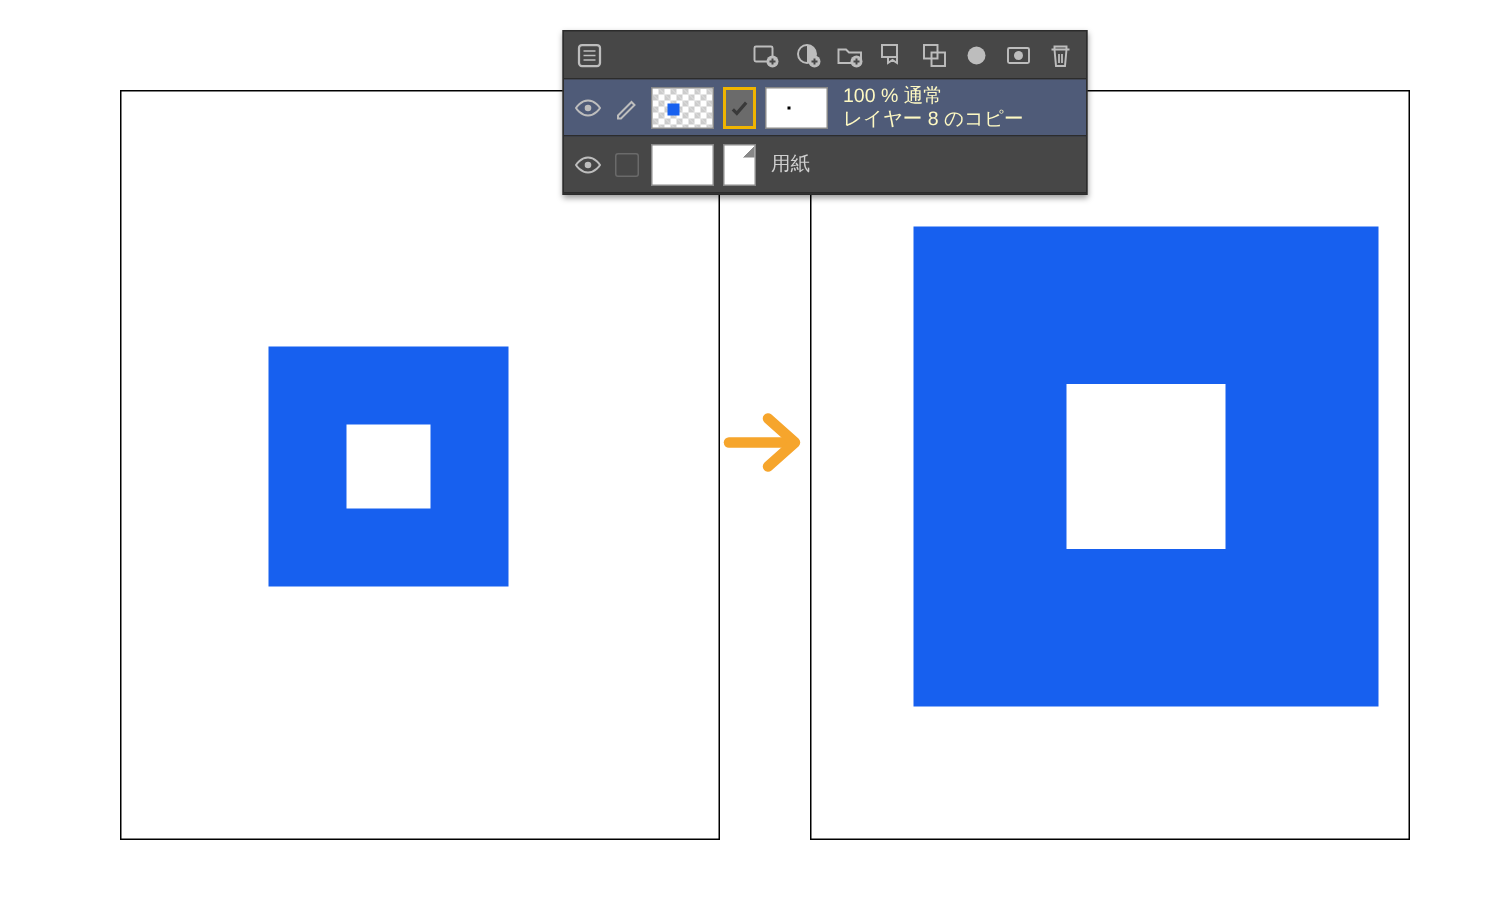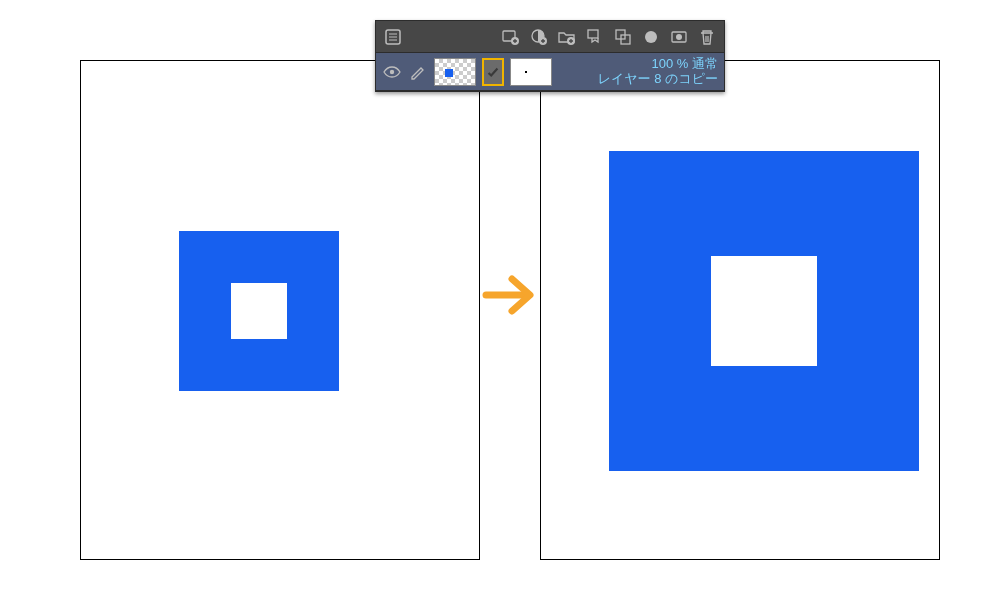--- a/index.html
+++ b/index.html
@@ -176,21 +176,21 @@
     display: flex;
     flex-direction: column;
     justify-content: center;
     line-height: 1.15;
     padding-left: 4px;
   }
   .layer-row.selected {
     background: #4f5b78;
     color: #e8e8e8;
   }
-  .layer-row.selected .layer-info { color: #7dd3fc; text-align: right; }
+  .layer-row.selected .layer-info { color: #fef9c3; }
 
   .paper-icon {
     width: 22px;
     height: 28px;
     border: 1px solid #888;
     background: #fff;
     position: relative;
   }
   .paper-icon::after {
     content: "";
@@ -310,15 +310,31 @@
       </div>
       <div class="thumb">
         <div class="mini-dot" style="left:14px;top:12px;"></div>
       </div>
       <div class="layer-info">
         <span>100 % 通常</span>
         <span>レイヤー 8 のコピー</span>
       </div>
     </div>
 
+    <div class="layer-row">
+      <div class="vis-col">
+        <svg viewBox="0 0 18 18">
+            <path d="M1 9s3-5 8-5 8 5 8 5-3 5-8 5-8-5-8-5z" fill="none" stroke="currentColor" stroke-width="1.3"></path>
+            <circle cx="9" cy="9" r="2.2" fill="currentColor"></circle>
+          </svg>
+      </div>
+      <div class="edit-col">
+        <div class="edit-placeholder"></div>
+      </div>
+      <div class="thumb"></div>
+      <div class="paper-icon"></div>
+      <div class="layer-info">
+        <span>用紙</span>
+      </div>
+    </div>
   </div>
 
 </div>
 
 </body></html>

